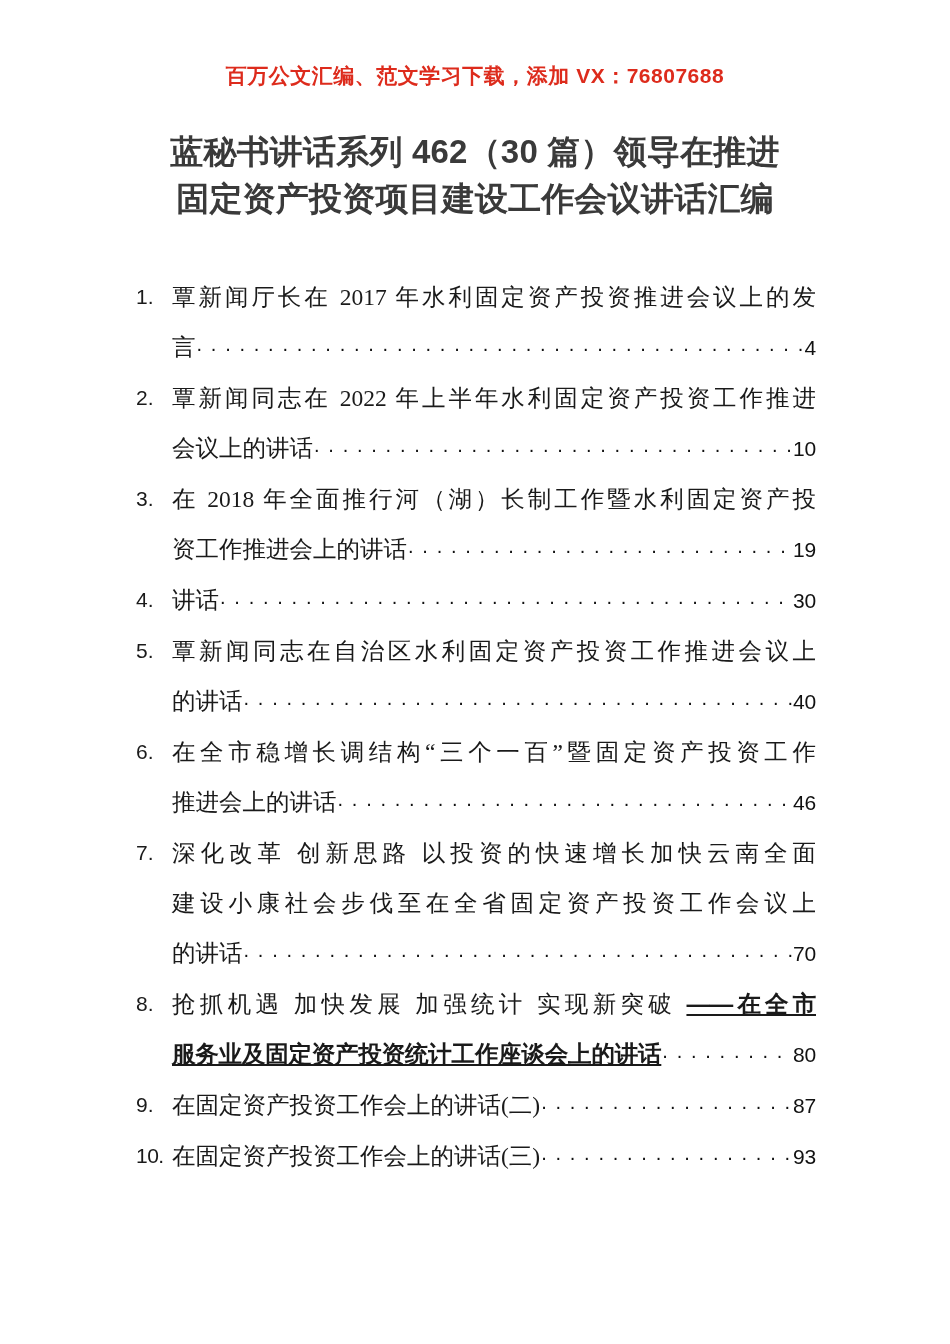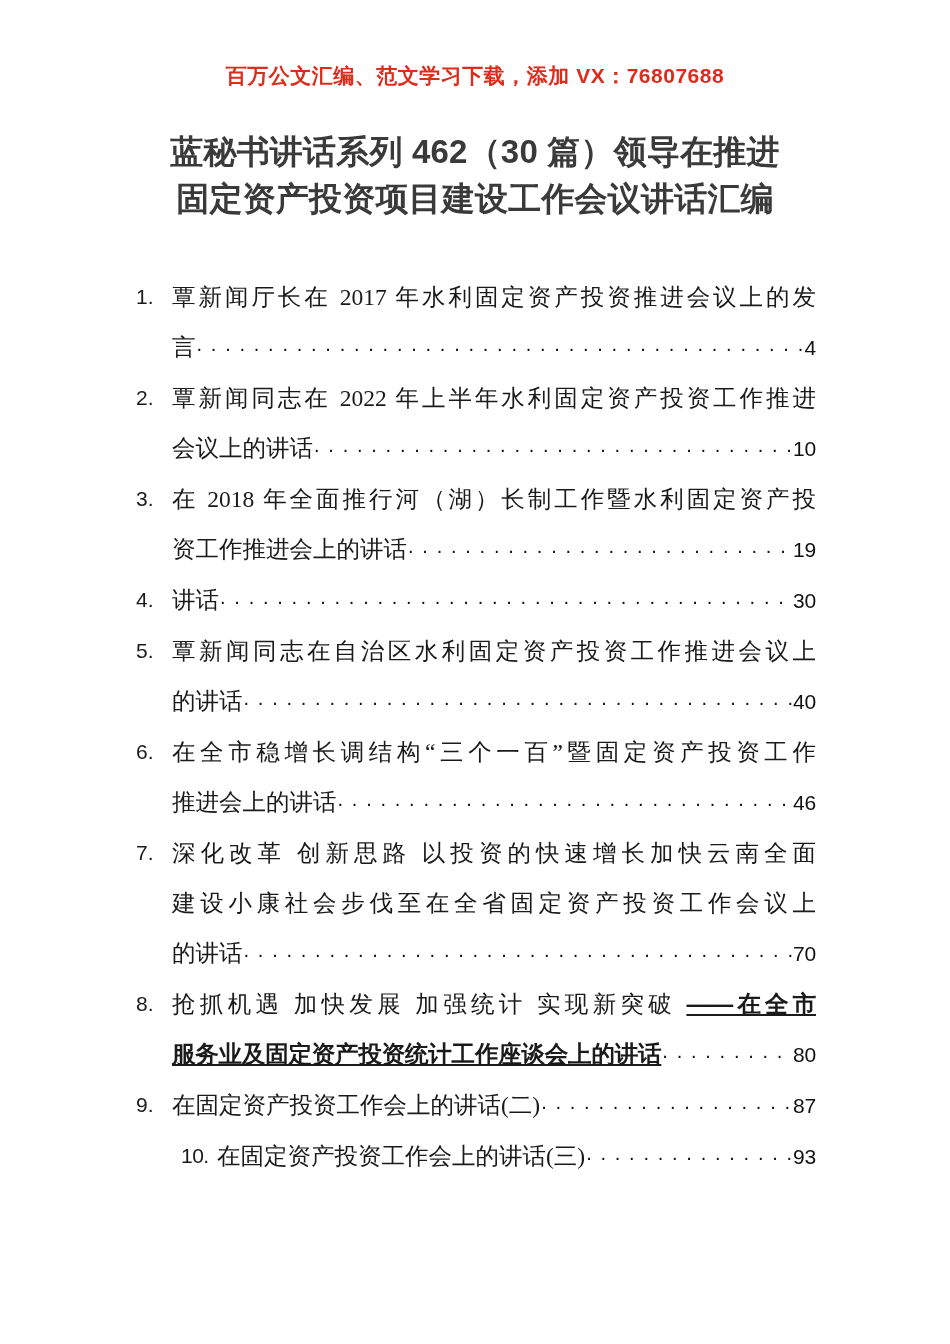--- a/index.html
+++ b/index.html
@@ -78,21 +78,20 @@
     text-align: left;
     font-family: "Liberation Sans", "DejaVu Sans", sans-serif;
     font-size: 21px;
     font-weight: 500;
     color: #1a1a1a;
     line-height: 50px;
   }
   .toc-num.wide {
     width: 36px;
     letter-spacing: -0.5px;
-    margin-left: 45px;
   }
 
   .toc-body {
     flex: 1 1 auto;
     min-width: 0;
     font-family: "Liberation Serif", "DejaVu Serif", serif;
     font-size: 23.5px;
     line-height: 50px;
     color: #1a1a1a;
     text-align: justify;

